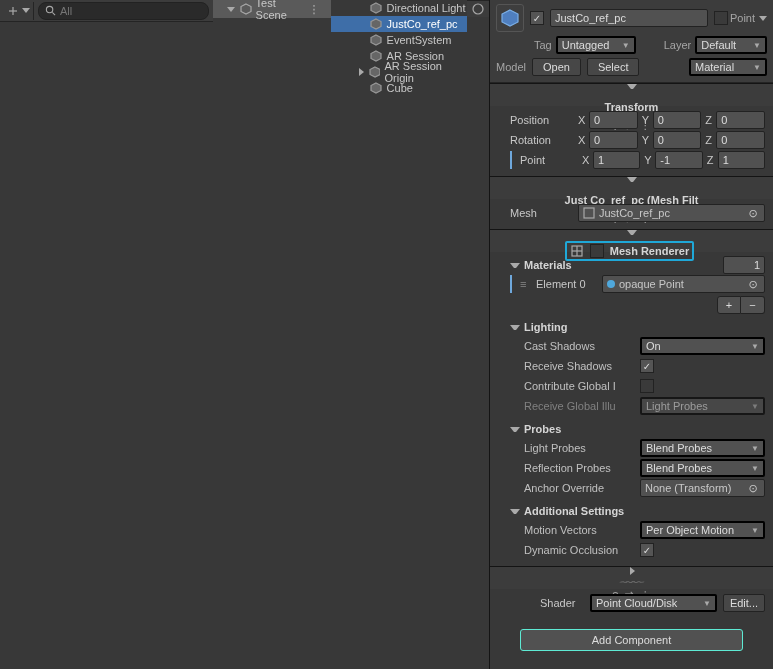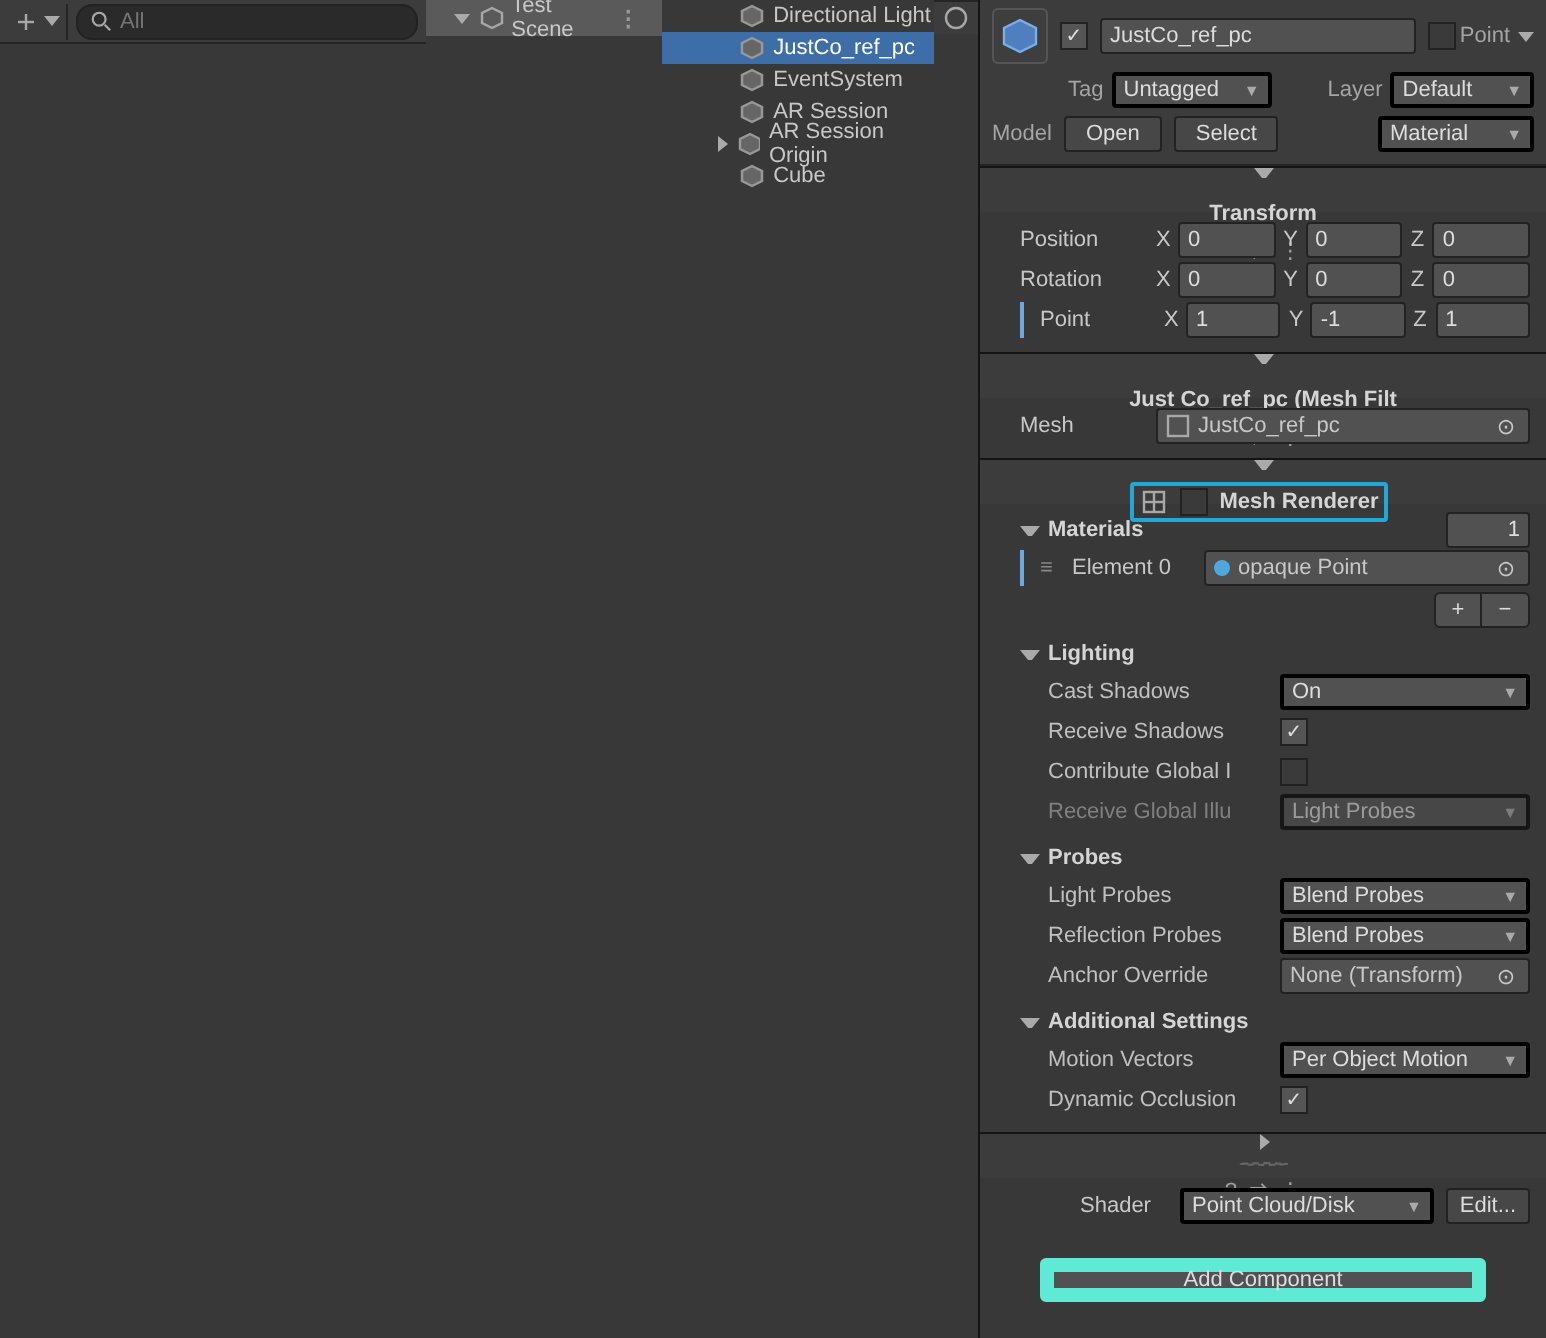--- a/index.html
+++ b/index.html
@@ -61,21 +61,21 @@
   .sub-row { display:flex; align-items:center; height:20px; gap:6px; padding-left:14px;}
   .sub-row .sub-label { width:110px; color:#c0c0c0;}
   .sub-row .disabled { color:#808080;}
   .dd-full { flex:1; }
   .num-field-sm { width:42px; text-align:right;}
   .array-footer { display:flex; justify-content:flex-end; gap:0; margin-top:2px;}
   .array-btn { width:24px; height:18px; background:#515151; border:1px solid #222; color:#ddd; display:flex; align-items:center; justify-content:center;}
   .array-btn.first{ border-top-left-radius:3px; border-bottom-left-radius:3px;}
   .array-btn.last{ border-top-right-radius:3px; border-bottom-right-radius:3px; border-left:none;}
   .mesh-renderer-hl { border:2px solid #1fa8d8; border-radius:2px; padding:1px 3px; display:flex; align-items:center; gap:6px; height:22px;}
-  .big-btn { margin:10px 30px; height:22px; background:#515151; border:7px solid #5eead4; color:#ddd; display:flex; align-items:center; justify-content:center; border-radius:3px;text-align:right;}
+  .big-btn { margin:10px 30px; height:22px; background:#515151; border:1px solid #5eead4; color:#ddd; display:flex; align-items:center; justify-content:center; border-radius:3px;text-align:right;}
   .material-thumb { width:26px; height:26px; border:1px dashed #666; border-radius:50%; display:inline-block;}
   svg { display:block; }
   .icon-g path, .icon-g polyline, .icon-g line, .icon-g rect, .icon-g circle, .icon-g polygon { stroke:#a8a8a8; stroke-width:1.2; fill:none; }
   .cube-icon polygon.fill { fill:#666; stroke:#999;}
   .tri { width:0; height:0; border-left:4px solid transparent; border-right:4px solid transparent; border-top:5px solid #aaa; display:inline-block;}
   .tri-r { width:0; height:0; border-top:4px solid transparent; border-bottom:4px solid transparent; border-left:5px solid #aaa; display:inline-block;}
 </style>
 </head>
 <body>
 

